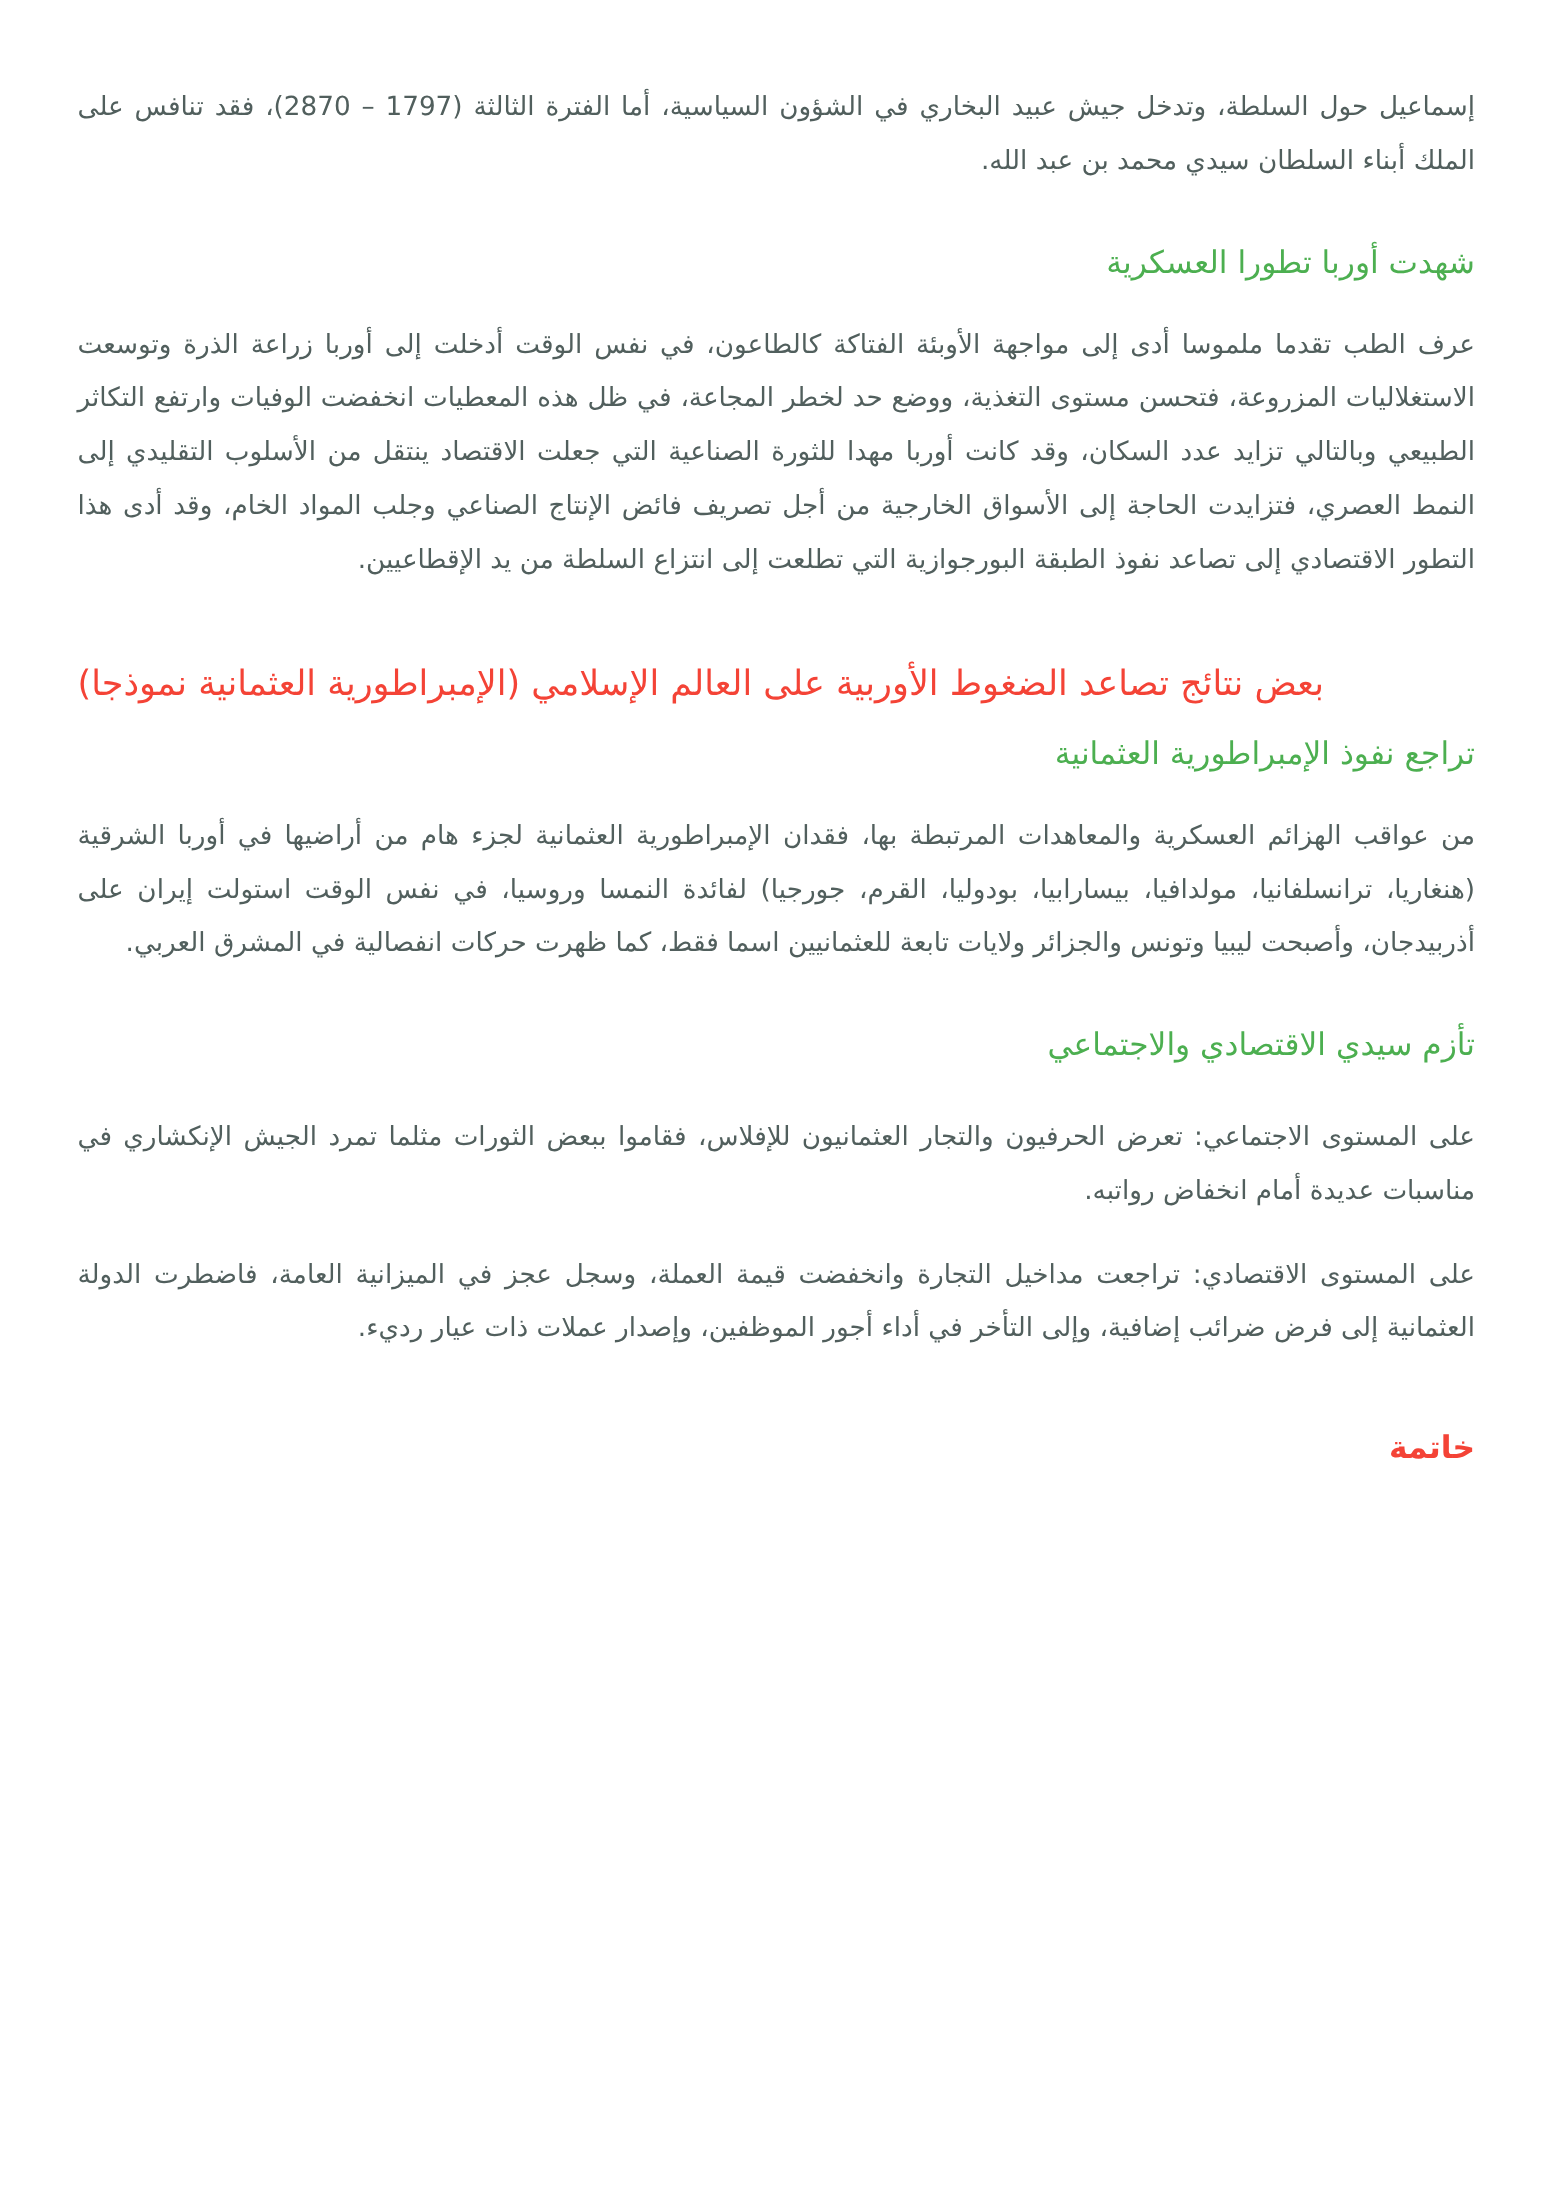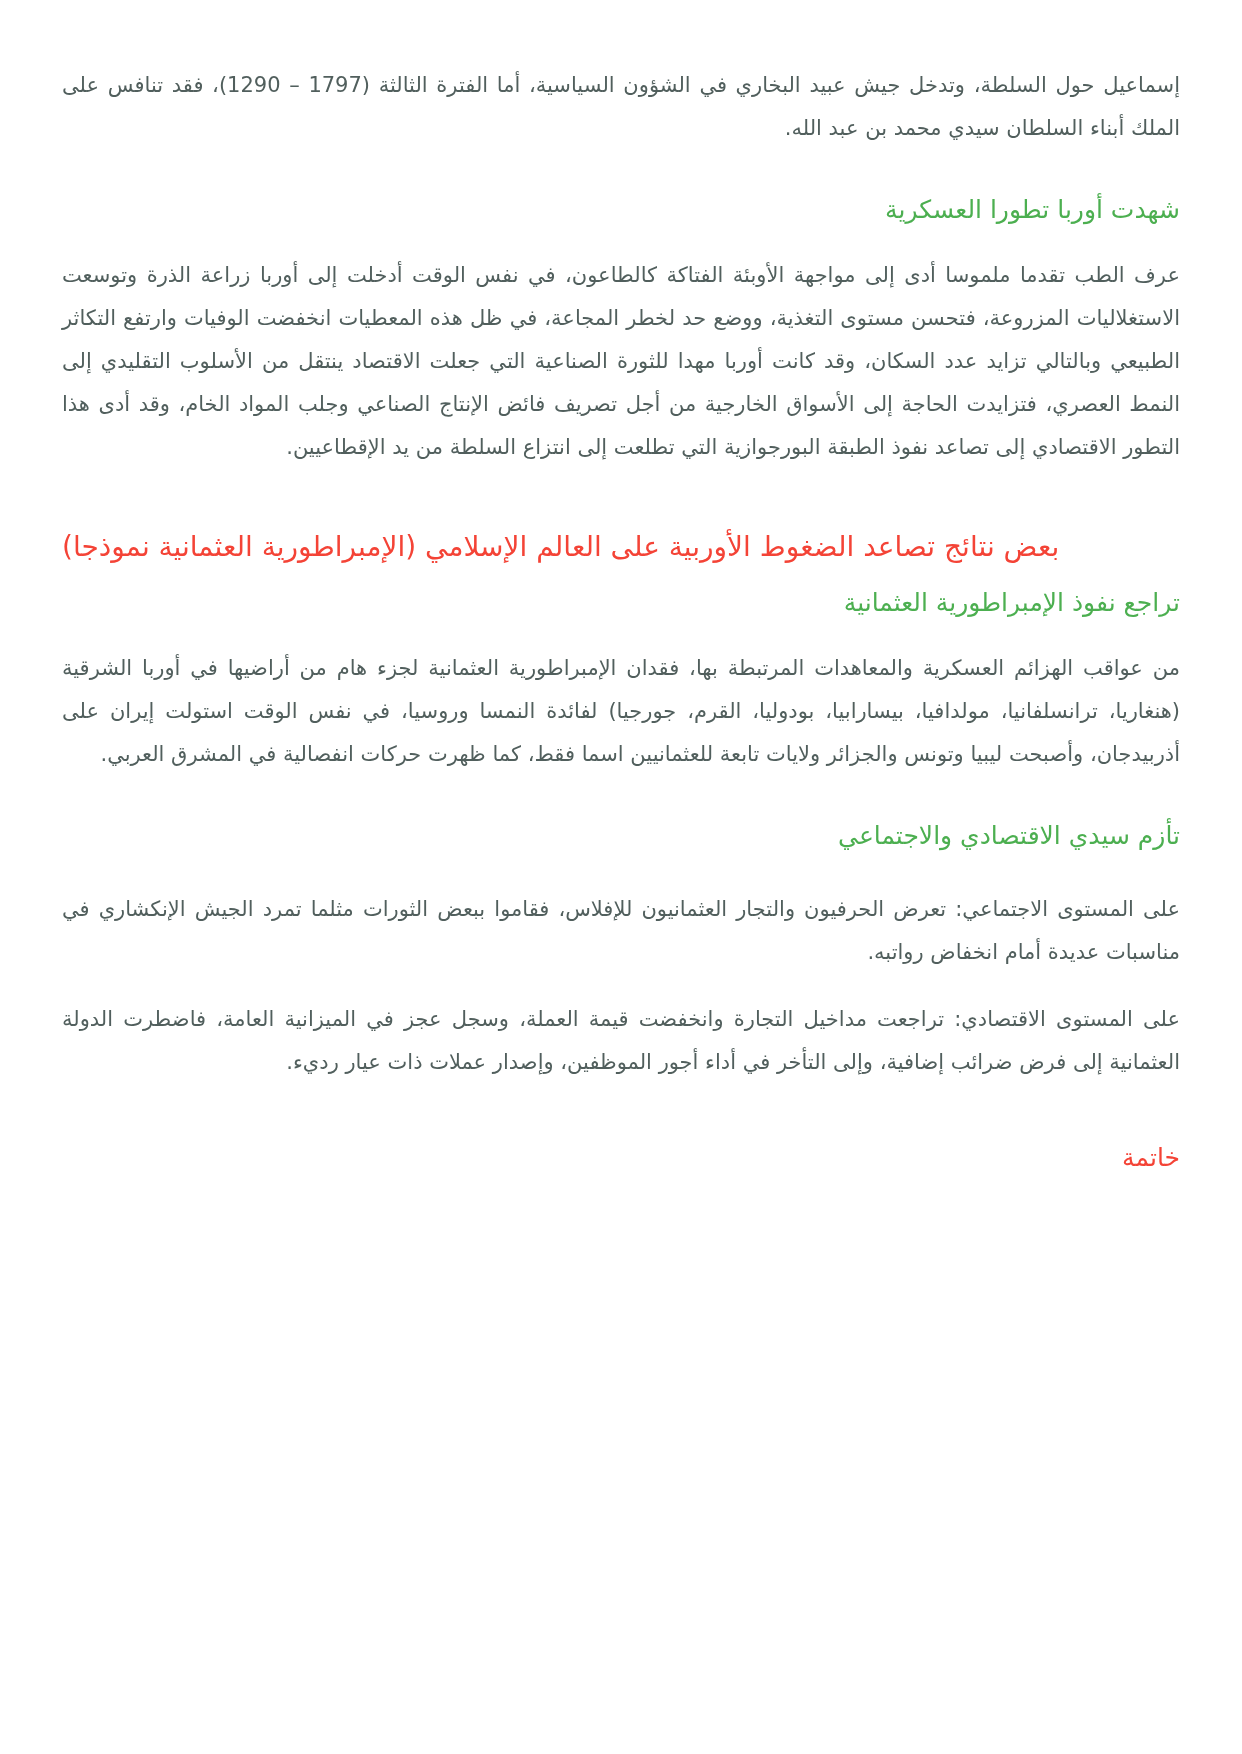--- a/index.html
+++ b/index.html
@@ -43,31 +43,31 @@
     font-size: 28px;
     line-height: 40px;
     font-weight: 400;
     text-align: left;
     margin: 58px 0 14px 0;
   }
   .heading-red {
     color: #f44336;
     font-size: 25px;
     line-height: 36px;
-    font-weight: 400;
+    font-weight: 700;
     text-align: right;
     margin: 56px 0 26px 0;
   }
 </style>
 </head>
 <body>
 
 <div class="page">
 
-  <p class="body-text">إسماعيل حول السلطة، وتدخل جيش عبيد البخاري في الشؤون السياسية، أما الفترة الثالثة ⁦(1290 – 1797)⁩، فقد تنافس على الملك أبناء السلطان سيدي محمد بن عبد الله.</p>
+  <p class="body-text">إسماعيل حول السلطة، وتدخل جيش عبيد البخاري في الشؤون السياسية، أما الفترة الثالثة ⁦(2870 – 1797)⁩، فقد تنافس على الملك أبناء السلطان سيدي محمد بن عبد الله.</p>
 
   <h2 class="heading-green">شهدت أوربا تطورا العسكرية</h2>
 
   <p class="body-text">عرف الطب تقدما ملموسا أدى إلى مواجهة الأوبئة الفتاكة كالطاعون، في نفس الوقت أدخلت إلى أوربا زراعة الذرة وتوسعت الاستغلاليات المزروعة، فتحسن مستوى التغذية، ووضع حد لخطر المجاعة، في ظل هذه المعطيات انخفضت الوفيات وارتفع التكاثر الطبيعي وبالتالي تزايد عدد السكان، وقد كانت أوربا مهدا للثورة الصناعية التي جعلت الاقتصاد ينتقل من الأسلوب التقليدي إلى النمط العصري، فتزايدت الحاجة إلى الأسواق الخارجية من أجل تصريف فائض الإنتاج الصناعي وجلب المواد الخام، وقد أدى هذا التطور الاقتصادي إلى تصاعد نفوذ الطبقة البورجوازية التي تطلعت إلى انتزاع السلطة من يد الإقطاعيين.</p>
 
   <h1 class="heading-red-main">بعض نتائج تصاعد الضغوط الأوربية على العالم الإسلامي (الإمبراطورية العثمانية نموذجا)</h1>
 
   <h2 class="heading-green" style="margin-top: 18px;">تراجع نفوذ الإمبراطورية العثمانية</h2>
 
   <p class="body-text">من عواقب الهزائم العسكرية والمعاهدات المرتبطة بها، فقدان الإمبراطورية العثمانية لجزء هام من أراضيها في أوربا الشرقية (هنغاريا، ترانسلفانيا، مولدافيا، بيسارابيا، بودوليا، القرم، جورجيا) لفائدة النمسا وروسيا، في نفس الوقت استولت إيران على أذربيدجان، وأصبحت ليبيا وتونس والجزائر ولايات تابعة للعثمانيين اسما فقط، كما ظهرت حركات انفصالية في المشرق العربي.</p>

